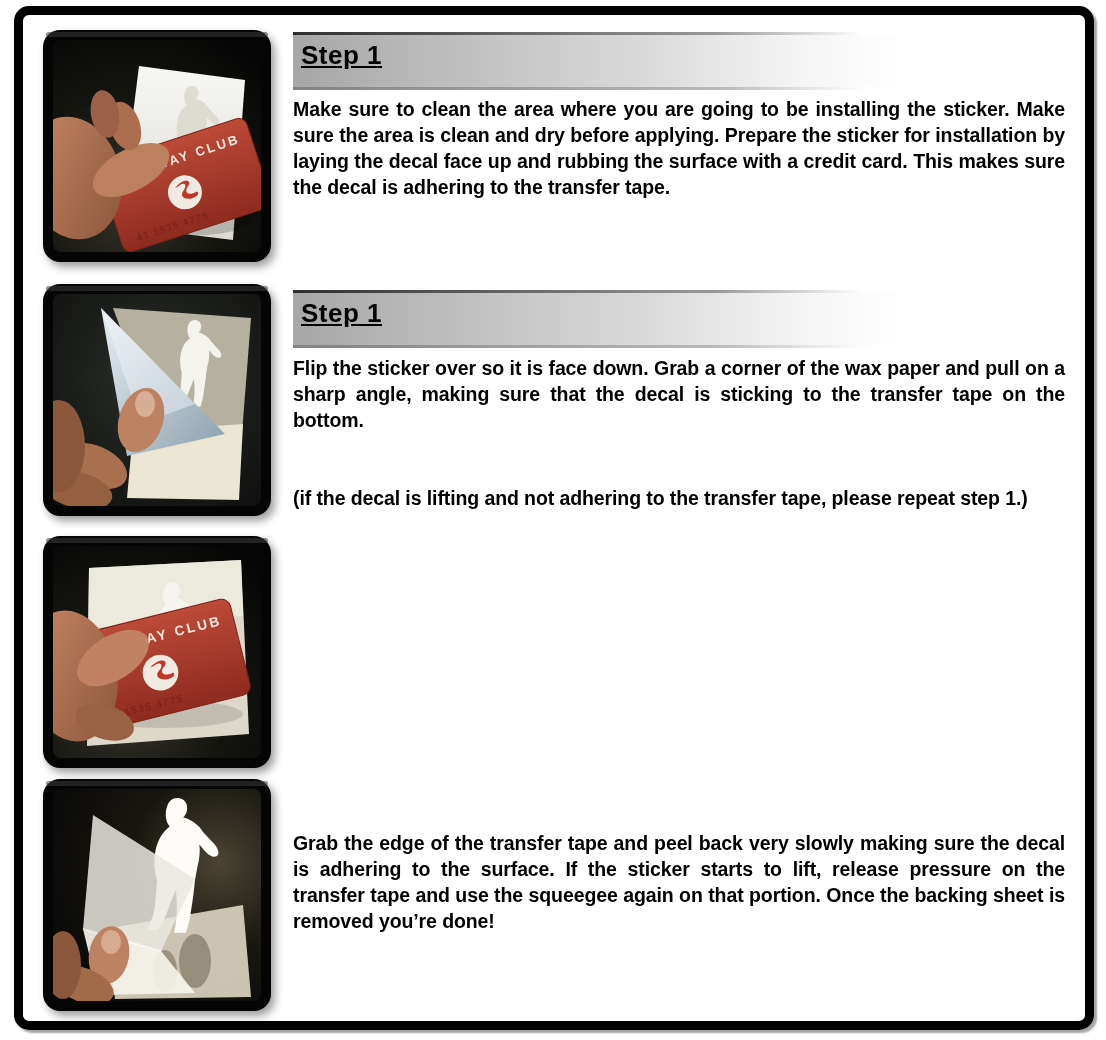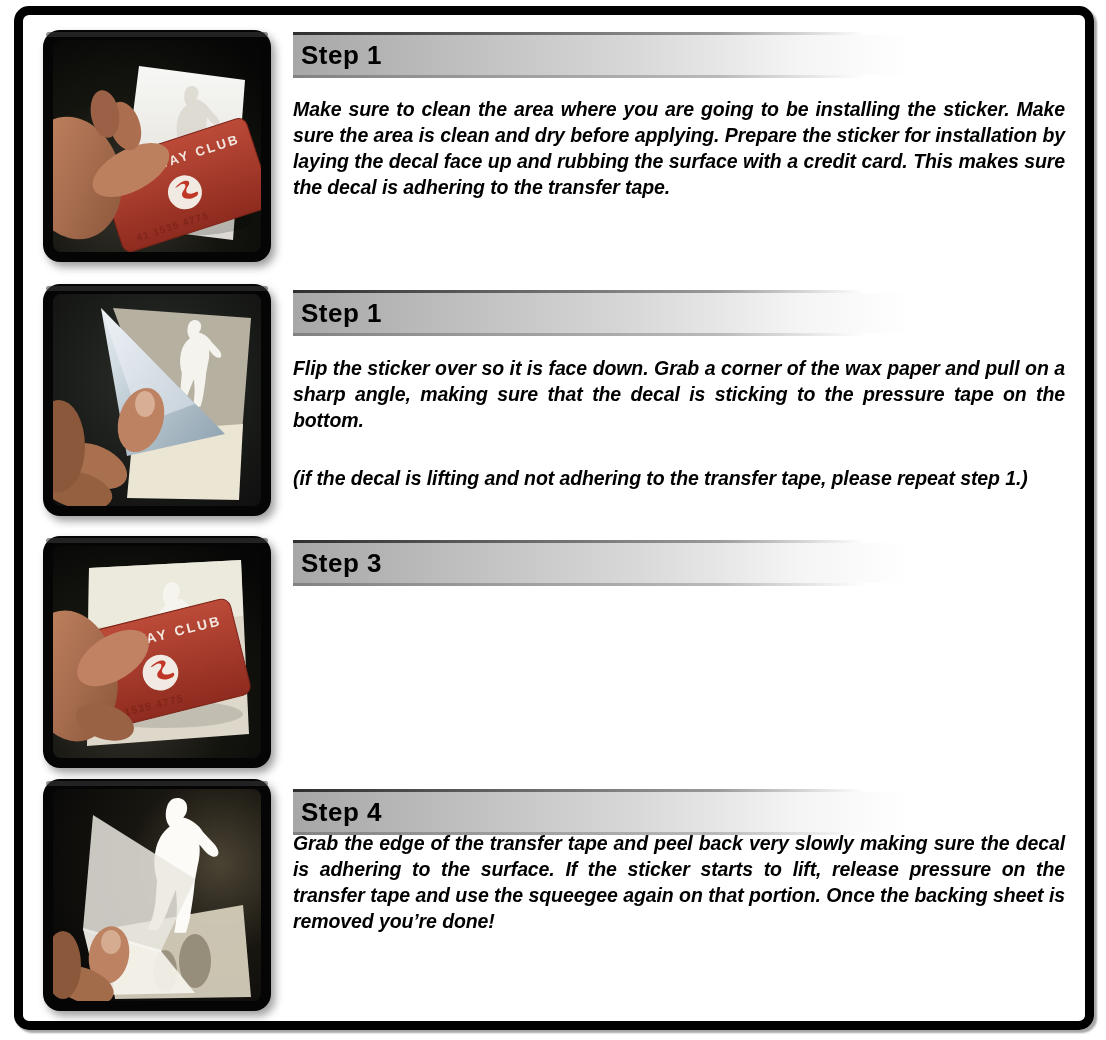--- a/index.html
+++ b/index.html
@@ -6,35 +6,35 @@
   .page{position:relative;width:1106px;height:1040px;background:#ffffff;overflow:hidden;
         font-family:"Liberation Sans","DejaVu Sans",sans-serif;color:#000;}
   .page-border{position:absolute;left:14px;top:6px;width:1062px;height:1006px;
         border:9px solid #000;border-radius:15px;
         box-shadow:3px 3px 2px rgba(0,0,0,.35);}
   
   .photo{position:absolute;left:43px;width:228px;height:232px;}
   .photo svg{display:block;filter:drop-shadow(4px 5px 4px rgba(0,0,0,.38));}
   .p1{top:30px}.p2{top:284px}.p3{top:536px}.p4{top:779px}
   
-  .step-bar{position:absolute;left:293px;width:772px;height:40px;
+  .step-bar{position:absolute;left:293px;width:772px;height:52px;
         background:linear-gradient(to right,#a7a7a7,#d9d9d9 45%,#f5f5f5 66%,#ffffff 80%);
         line-height:40px;font-size:26px;font-weight:bold;letter-spacing:.5px;
-        padding:0;box-sizing:border-box;}
+        padding:0;box-sizing:border-box;text-decoration:underline;}
   .step-bar .bar-label{padding-left:8px;}
   .step-bar::before{content:"";position:absolute;left:0;top:-3px;width:100%;height:3px;
         background:linear-gradient(to right,#2e2e2e,#9a9a9a 55%,rgba(255,255,255,0) 74%);}
   .step-bar::after{content:"";position:absolute;left:0;bottom:-3px;width:100%;height:3px;
         background:linear-gradient(to right,#828282,#b9b9b9 55%,rgba(255,255,255,0) 74%);}
   .b1{top:35px}.b2{top:293px}.b3{top:543px}.b4{top:792px}
   
   .step-body{position:absolute;left:293px;width:772px;font-size:19.5px;line-height:26px;
         font-weight:bold;text-align:justify;letter-spacing:-0.1px;}
-  .step-body p{margin:0;font-style:italic;}
-  .step-body p + p{margin-top:32px;}
+  .step-body p{margin:0;}
+  .step-body p + p{margin-top:52px;}
   .t1{top:96px}.t2{top:355px}.t3{top:605px}.t4{top:830px}
 </style>
 </head>
 <body>
 
 <div class="page">
   <div class="page-border"></div>
 
   <svg width="0" height="0" style="position:absolute" aria-hidden="true">
     <defs>
@@ -126,21 +126,21 @@
         <ellipse cx="52" cy="182" rx="34" ry="20" fill="#a9704f" transform="rotate(24 52 182)"></ellipse>
         <ellipse cx="34" cy="206" rx="36" ry="18" fill="#95603f" transform="rotate(14 34 206)"></ellipse>
         <ellipse cx="16" cy="162" rx="26" ry="46" fill="#8b583c"></ellipse>
       </g>
     </svg>
   </div>
   <div class="step-bar b2">
     <span class="bar-label">Step 1</span>
   </div>
   <div class="step-body t2">
-    <p>Flip the sticker over so it is face down.  Grab a corner of the wax paper and pull on a sharp angle, making sure that the decal is sticking to the pressure tape on the bottom.</p>
+    <p>Flip the sticker over so it is face down.  Grab a corner of the wax paper and pull on a sharp angle, making sure that the decal is sticking to the transfer tape on the bottom.</p>
     <p>(if the decal is lifting and not adhering to the transfer tape, please repeat step 1.)</p>
   </div>
 
   <div class="photo p3">
     <svg width="228" height="232" viewBox="0 0 228 232">
       <rect x="0" y="0" width="228" height="232" rx="17" fill="#050505"></rect>
       <rect x="3" y="2" width="222" height="5" rx="2.5" fill="#3b3b3b" opacity="0.55"></rect>
       <clipPath id="clip3">
           <rect x="10" y="10" width="208" height="212" rx="8"></rect>
         </clipPath>
@@ -149,23 +149,20 @@
         <polygon points="46,32 198,24 206,198 44,210" fill="#ddd8ca"></polygon>
         <polygon points="46,32 198,24 200,80 45,92" fill="#efece1" opacity="0.85"></polygon>
         <use href="#bigfoot" xlink:href="#bigfoot" transform="translate(92,44) scale(0.72)" fill="#f6f5f0" opacity="0.9"></use>
         <ellipse cx="120" cy="178" rx="80" ry="14" fill="#000" opacity="0.12"></ellipse>
         <use href="#clubcard" xlink:href="#clubcard" transform="translate(118,130) rotate(-14) scale(1.05)"></use>
         <ellipse cx="28" cy="140" rx="46" ry="66" fill="url(#skinG)" transform="rotate(-10 28 140)"></ellipse>
         <ellipse cx="70" cy="122" rx="40" ry="22" fill="#c08263" transform="rotate(-32 70 122)"></ellipse>
         <ellipse cx="62" cy="186" rx="30" ry="17" fill="#9a6245" transform="rotate(18 62 186)"></ellipse>
       </g>
     </svg>
-  </div>
-  <div class="step-bar b3">
-    <span class="bar-label">Step 3</span>
   </div>
 
   <div class="photo p4">
     <svg width="228" height="232" viewBox="0 0 228 232">
       <rect x="0" y="0" width="228" height="232" rx="17" fill="#050505"></rect>
       <rect x="3" y="2" width="222" height="5" rx="2.5" fill="#3b3b3b" opacity="0.55"></rect>
       <clipPath id="clip4">
           <rect x="10" y="10" width="208" height="212" rx="8"></rect>
         </clipPath>
       <g clip-path="url(#clip4)">
@@ -177,19 +174,16 @@
         <polygon points="50,36 152,100 118,172 40,150" fill="#eae8e1" opacity="0.85"></polygon>
         <polygon points="40,150 118,172 152,214 56,216" fill="#f5f3ec" opacity="0.92"></polygon>
         <path d="M40 150 L118 172" stroke="#ffffff" stroke-width="2" opacity="0.6"></path>
         <ellipse cx="66" cy="176" rx="20" ry="29" fill="#bd8261" transform="rotate(10 66 176)"></ellipse>
         <ellipse cx="68" cy="163" rx="10" ry="12" fill="#d8b097" opacity="0.9"></ellipse>
         <ellipse cx="40" cy="206" rx="32" ry="17" fill="#a26b4a" transform="rotate(20 40 206)"></ellipse>
         <ellipse cx="20" cy="186" rx="18" ry="34" fill="#8b583c"></ellipse>
       </g>
     </svg>
   </div>
-  <div class="step-bar b4">
-    <span class="bar-label">Step 4</span>
-  </div>
   <div class="step-body t4">
     <p>Grab the edge of the transfer tape and peel back very slowly making sure the decal is adhering to the surface.  If the sticker starts to lift, release pressure on the transfer tape and use the squeegee again on that portion.  Once the backing sheet is removed you’re done!</p>
   </div>
 </div>
 
 </body></html>

